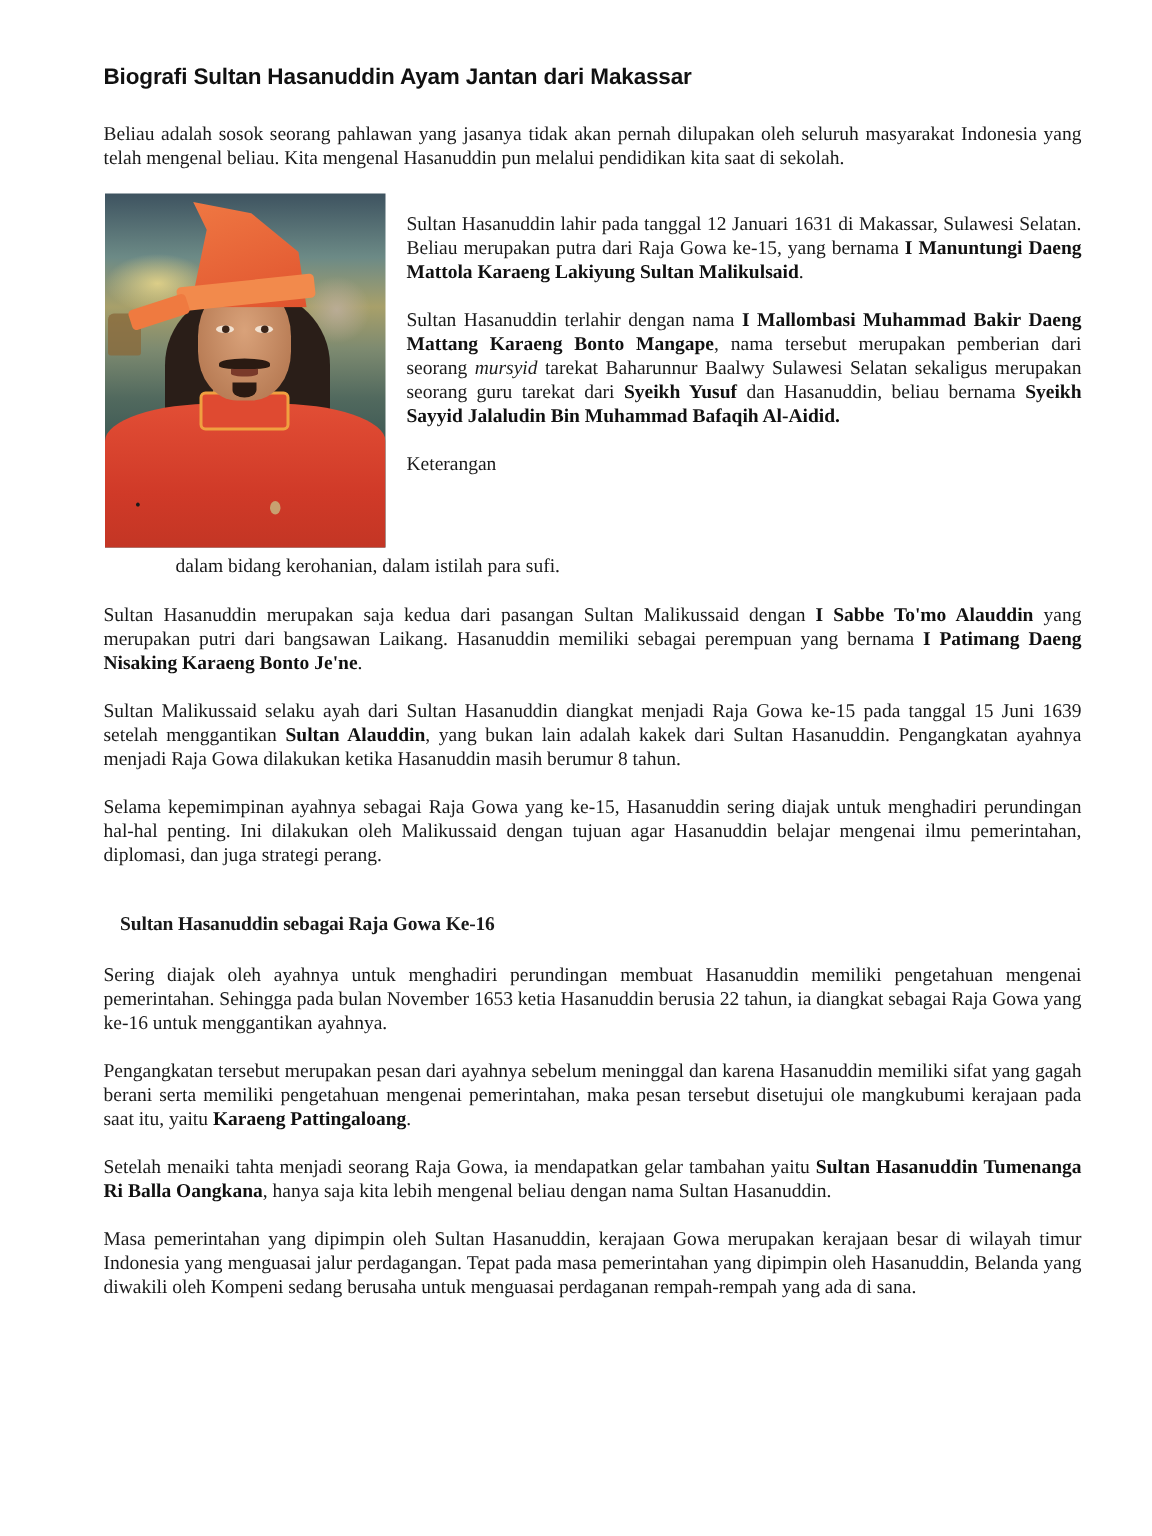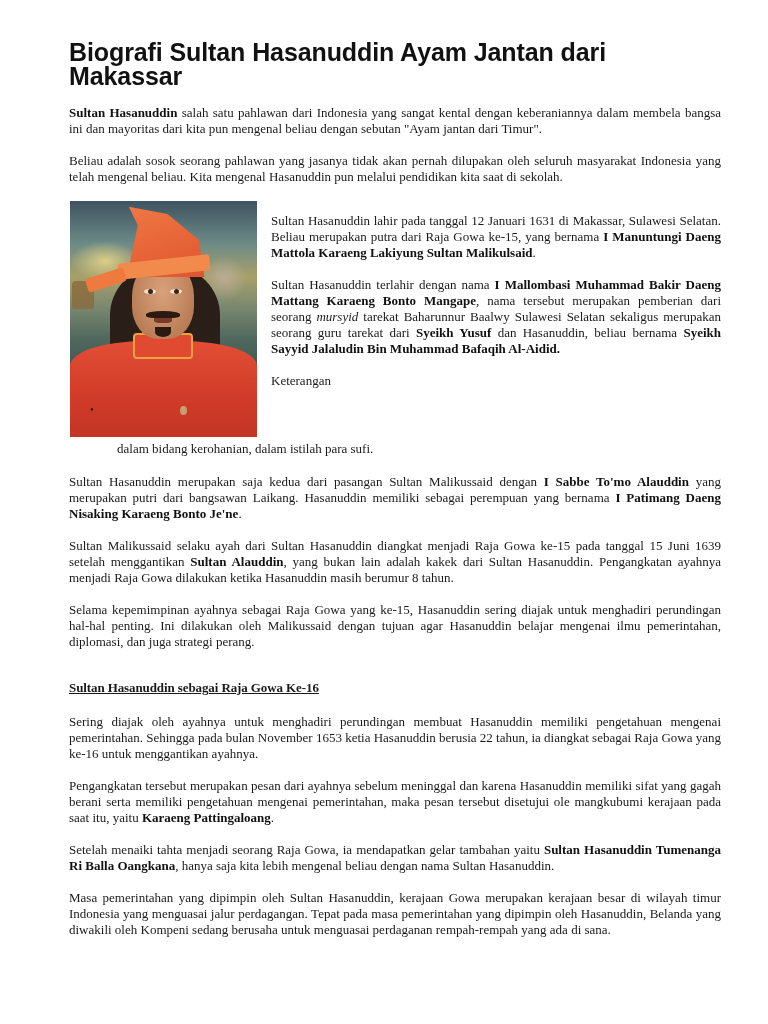--- a/index.html
+++ b/index.html
@@ -4,21 +4,21 @@
 <style>
   html, body { margin: 0; padding: 0; background: #ffffff; }
   body { width: 768px; height: 1024px; overflow: hidden; position: relative; }
   .page {
     position: absolute; left: 69px; top: 40px; width: 652px;
     font-family: "Liberation Serif", serif; font-size: 13px; line-height: 16px;
     color: #1a1a1a;
   }
   .title {
     font-family: "Liberation Sans", sans-serif; font-weight: bold;
-    font-size: 25px; line-height: 24px; color: #111; margin: 0 0 17px 0;
+    font-size: 15px; line-height: 24px; color: #111; margin: 0 0 17px 0;
     letter-spacing: -0.1px;
   }
   p { margin: 0 0 16px 0; text-align: justify; }
   b { font-weight: bold; color: #111; }
   i { font-style: italic; }
   .float-wrap { position: relative; min-height: 236px; }
   .portrait {
     float: left; width: 187px; height: 236px; margin: 0 14px 4px 1px;
     position: relative; overflow: hidden;
     background: linear-gradient(180deg, #3e5360 0%, #6c8a86 18%, #a8a06a 32%, #7d8a70 44%, #51695e 58%, #3f5a55 70%);
@@ -39,30 +39,29 @@
   .portrait .beard { position: absolute; left: 23px; top: 66px; width: 16px; height: 10px; background: #2a1a12; border-radius: 0 0 50% 50%; }
   .portrait .hat { position: absolute; left: 48px; top: 2px; width: 90px; height: 74px; background: linear-gradient(160deg, #f07a44, #e0532e); clip-path: polygon(10% 100%, 22% 30%, 12% 5%, 55% 15%, 90% 50%, 96% 100%); }
   .portrait .hatband { position: absolute; left: 48px; top: 58px; width: 92px; height: 16px; background: #f28a4c; border-radius: 3px; transform: rotate(-6deg); }
   .portrait .hat-tail { position: absolute; left: 16px; top: 72px; width: 40px; height: 14px; background: #ef7a40; transform: rotate(-18deg); border-radius: 3px; }
   .portrait .button { position: absolute; left: 110px; top: 205px; width: 7px; height: 9px; background: #c8a070; border-radius: 50%; }
   .side-text p { margin-bottom: 16px; }
   .ket { margin: 12px; }
   .bullet { position: relative; margin: 0 0 0 0; padding-left: 46px; }
   .bullet .dot { position: absolute; left: 21px; top: 0; font-size: 11px; }
   .bullet-tail { margin: 0 0 17px 48px; clear: both; }
-  .subheading { font-weight: bold; margin: 30px 0 18px 0; letter-spacing: -0.1px; text-decoration: underline; }
+  .subheading { font-weight: bold; margin: 30px 0 18px 11px; letter-spacing: -0.1px; }
 </style>
 </head>
 <body>
 
 <div class="page">
   <h1 class="title">Biografi Sultan Hasanuddin Ayam Jantan dari Makassar</h1>
 
   <div>
-    <p><b>Sultan Hasanuddin</b><span> salah satu pahlawan dari Indonesia yang sangat kental dengan keberaniannya dalam membela bangsa ini dan mayoritas dari kita pun mengenal beliau dengan sebutan "Ayam jantan dari Timur".</span></p>
     <p><span>Beliau adalah sosok seorang pahlawan yang jasanya tidak akan pernah dilupakan oleh seluruh masyarakat Indonesia yang telah mengenal beliau. Kita mengenal Hasanuddin pun melalui pendidikan kita saat di sekolah.</span></p>
   </div>
 
   <div class="float-wrap">
     <div class="portrait" title="Lukisan potret Sultan Hasanuddin dengan ikat kepala merah dan baju merah">
       <div class="sky-glow"></div>
       <div class="smoke"></div>
       <div class="ship"></div>
       <div class="hair"></div>
       <div class="body"></div>

